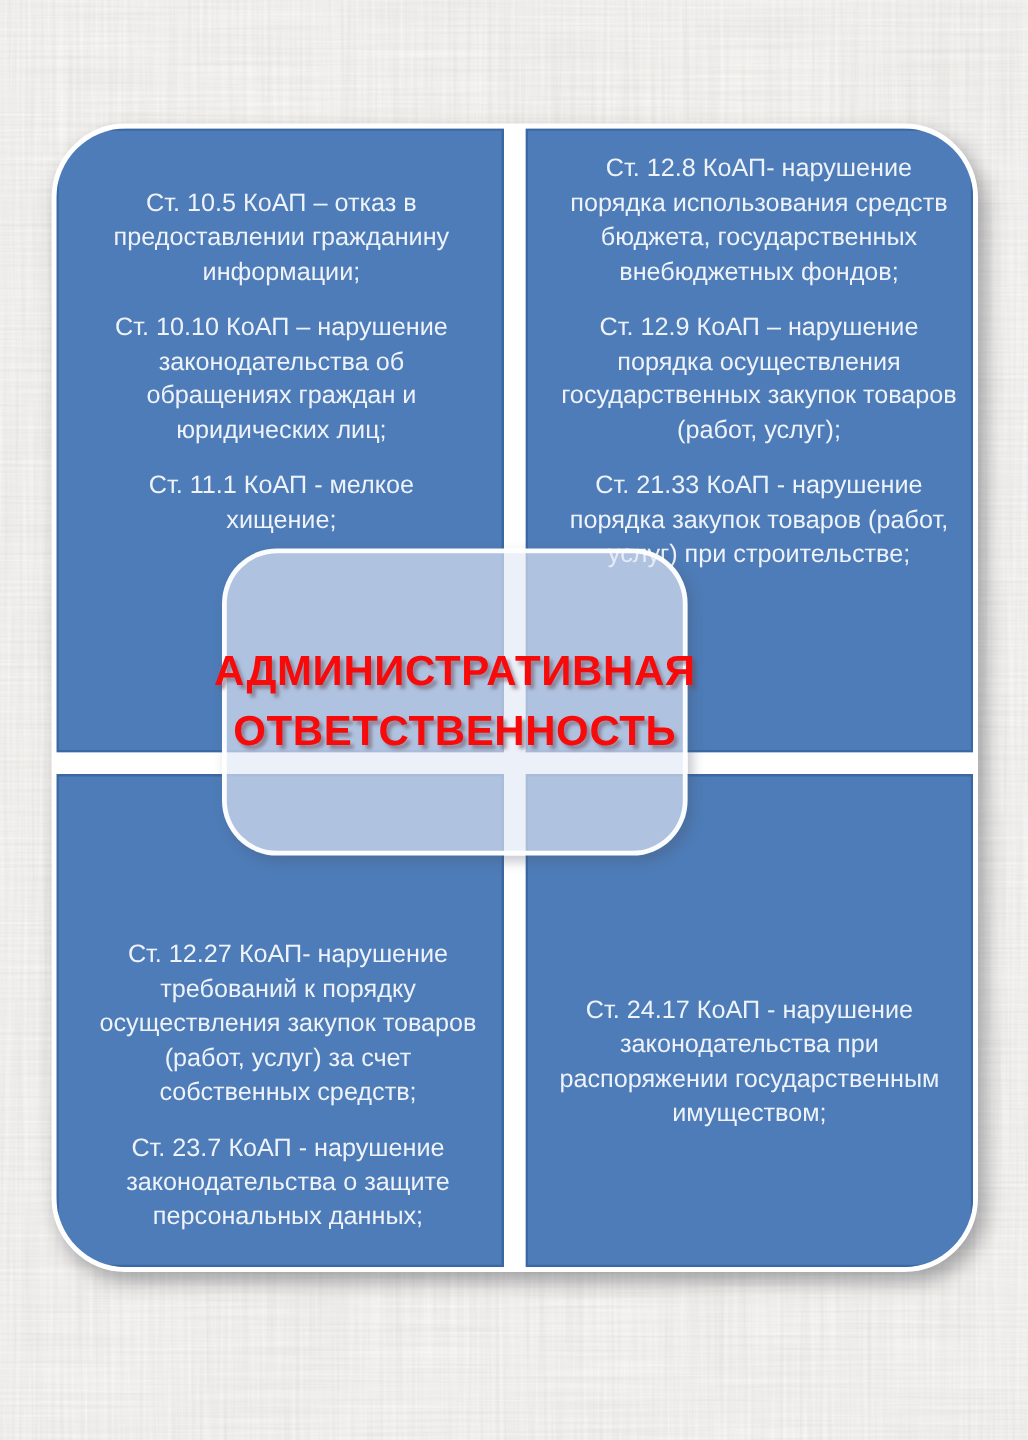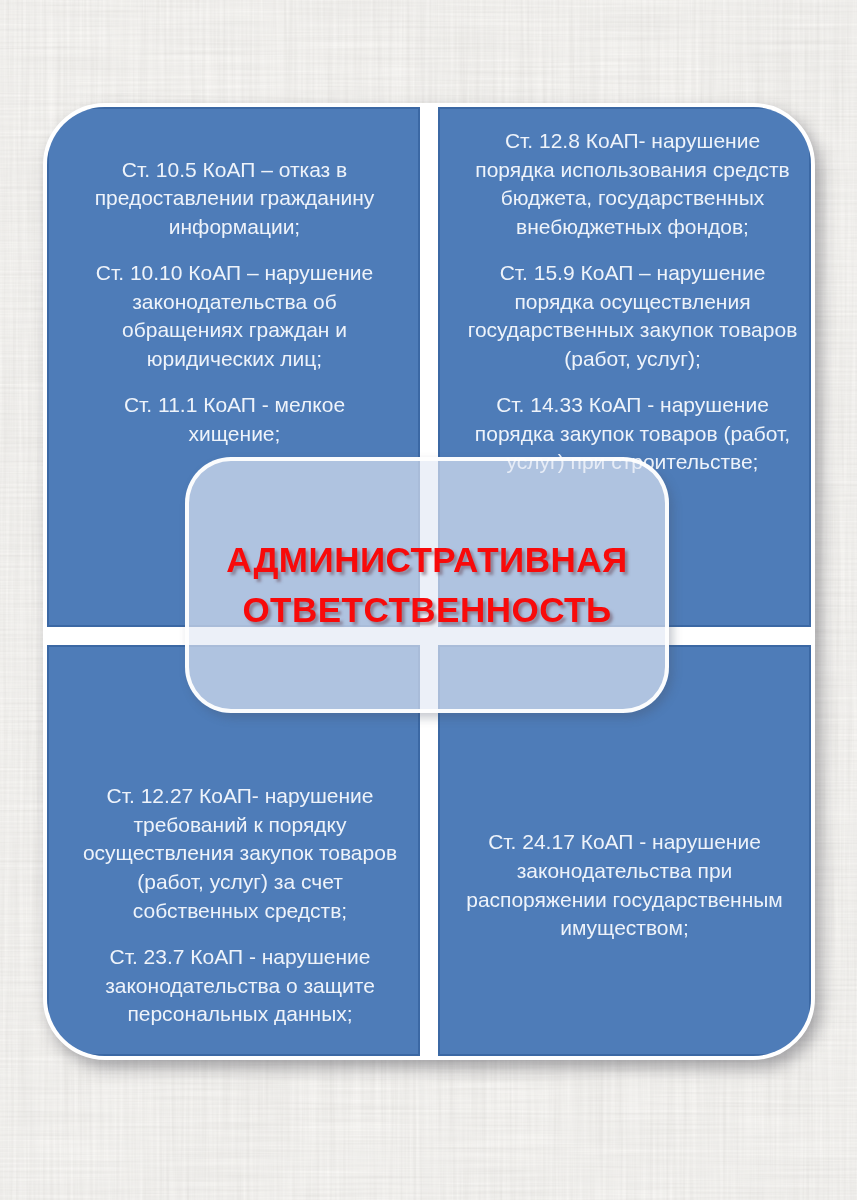--- a/index.html
+++ b/index.html
@@ -52,21 +52,21 @@
   .q p { margin: 0; }
   .q p + p { margin-top: 18px; }
   .q-tl { padding: 20px 30px 150px 32px; }
   .q-tr { padding: 20px 12px 150px 28px; }
   .q-bl { padding: 130px 18px 20px 31px; }
   .q-br { padding: 90px 22px 20px 22px; }
   .center-box {
     position: absolute;
     left: 138px;
     top: 350px;
-    width: 484px;
+    width: 388px;
     height: 256px;
     box-sizing: border-box;
     border: 4px solid rgba(255, 255, 255, 0.95);
     border-radius: 46px;
     background: rgba(226, 232, 244, 0.66);
     box-shadow: 4px 5px 10px rgba(70, 80, 100, 0.30);
     display: flex;
     flex-direction: column;
     align-items: center;
     justify-content: center;
@@ -113,22 +113,22 @@
 </svg>
 
 <div class="panel">
   <div class="q q-tl">
     <p>Ст. 10.5 КоАП – отказ в предоставлении гражданину информации;</p>
     <p>Ст. 10.10 КоАП – нарушение законодательства об обращениях граждан и юридических лиц;</p>
     <p>Ст. 11.1 КоАП - мелкое хищение;</p>
   </div>
   <div class="q q-tr">
     <p>Ст. 12.8 КоАП- нарушение порядка использования средств бюджета, государственных внебюджетных фондов;</p>
-    <p>Ст. 15.9 КоАП – нарушение порядка осуществления государственных закупок товаров (работ, услуг);</p>
-    <p>Ст. 14.33 КоАП - нарушение порядка закупок товаров (работ, услуг) при строительстве;</p>
+    <p>Ст. 12.9 КоАП – нарушение порядка осуществления государственных закупок товаров (работ, услуг);</p>
+    <p>Ст. 21.33 КоАП - нарушение порядка закупок товаров (работ, услуг) при строительстве;</p>
   </div>
   <div class="q q-bl">
     <p>Ст. 12.27 КоАП- нарушение требований к порядку осуществления закупок товаров (работ, услуг) за счет собственных средств;</p>
     <p>Ст. 23.7 КоАП - нарушение законодательства о защите персональных данных;</p>
   </div>
   <div class="q q-br">
     <p>Ст. 24.17 КоАП - нарушение законодательства при распоряжении государственным имуществом;</p>
   </div>
 
   <div class="center-box">

